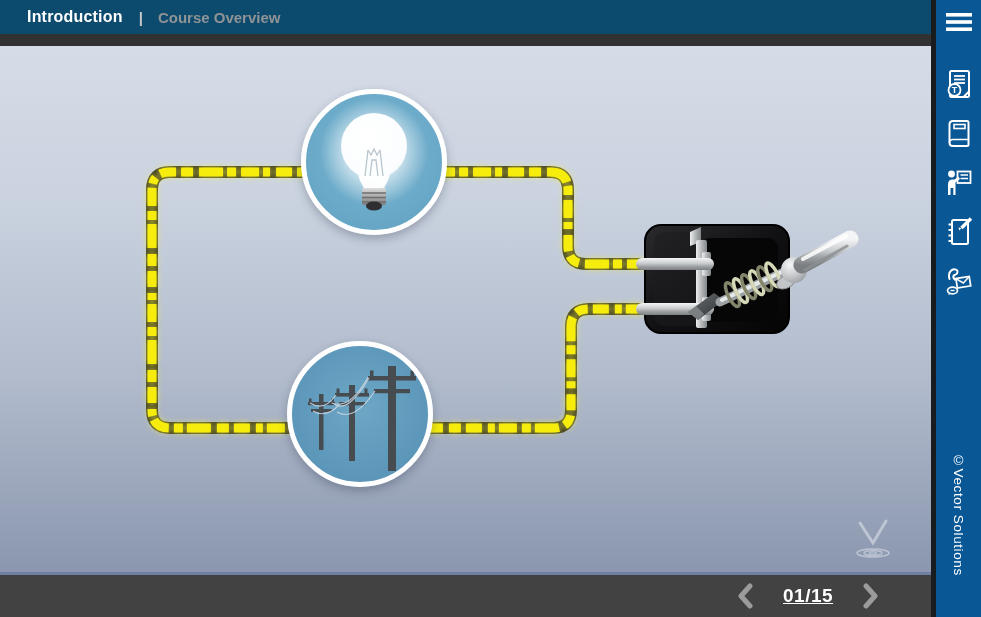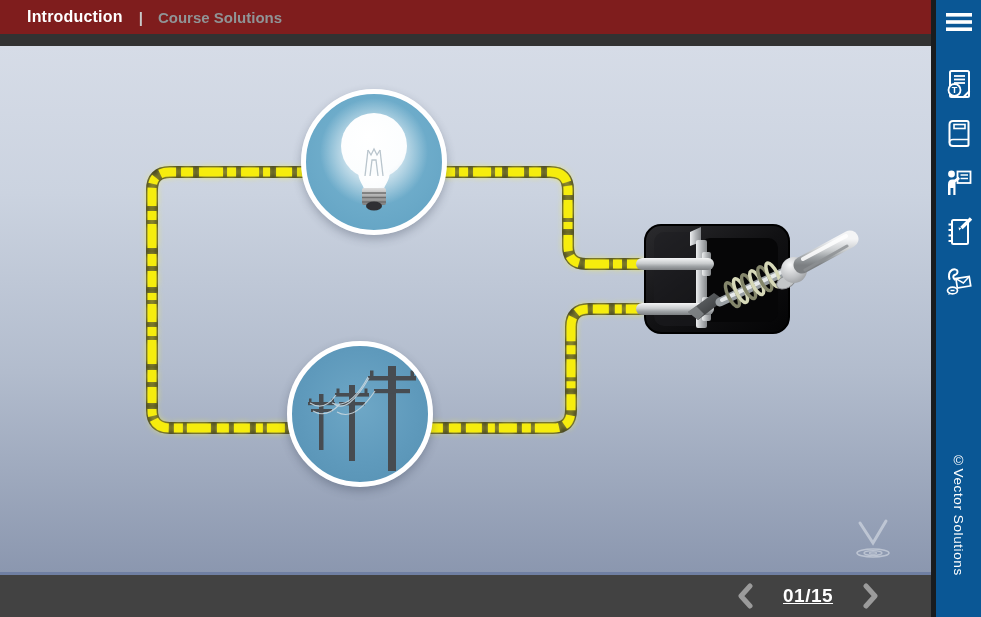--- a/index.html
+++ b/index.html
@@ -1,20 +1,20 @@
 <!DOCTYPE html>
 <html><head>
 <meta charset="utf-8">
 <style>
   html,body{margin:0;padding:0;background:#222;}
   .app{position:relative;width:981px;height:617px;overflow:hidden;
        font-family:"Liberation Sans",sans-serif;background:#323232;}
 
   
-  .header{position:absolute;left:0;top:0;width:931px;height:34px;background:#7f1d1d;
+  .header{position:absolute;left:0;top:0;width:931px;height:34px;background:#0c4a6e;
           display:flex;align-items:center;padding-left:27px;box-sizing:border-box;}
   .header .title{color:#ffffff;font-size:16px;font-weight:bold;letter-spacing:.2px;}
   .header .divider{color:#c9c9c9;font-size:15px;font-weight:600;margin:0 15px 0 16px;}
   .header .subtitle{color:#909496;font-size:15px;font-weight:600;}
 
   
   .stage{position:absolute;left:0;top:46px;width:931px;height:526px;
          background:linear-gradient(180deg,#d6dce7 0%,#cbd3e0 28%,#b2bccd 62%,#8b97af 100%);}
   .stage svg{position:absolute;left:0;top:0;}
 
@@ -45,21 +45,21 @@
              white-space:nowrap;}
 </style>
 </head>
 <body>
 
 <div class="app">
 
   <div class="header">
     <span class="title">Introduction</span>
     <span class="divider">|</span>
-    <span class="subtitle">Course Solutions</span>
+    <span class="subtitle">Course Overview</span>
   </div>
 
   <div class="stage">
     <svg width="931" height="526" viewBox="0 0 931 526">
       <defs>
         <linearGradient id="silverH" x1="0" y1="0" x2="0" y2="1">
           <stop offset="0" stop-color="#f4f5f6"></stop>
             <stop offset=".45" stop-color="#c9ccce"></stop>
           <stop offset=".7" stop-color="#9ea2a5"></stop>
             <stop offset="1" stop-color="#7c7f82"></stop>

